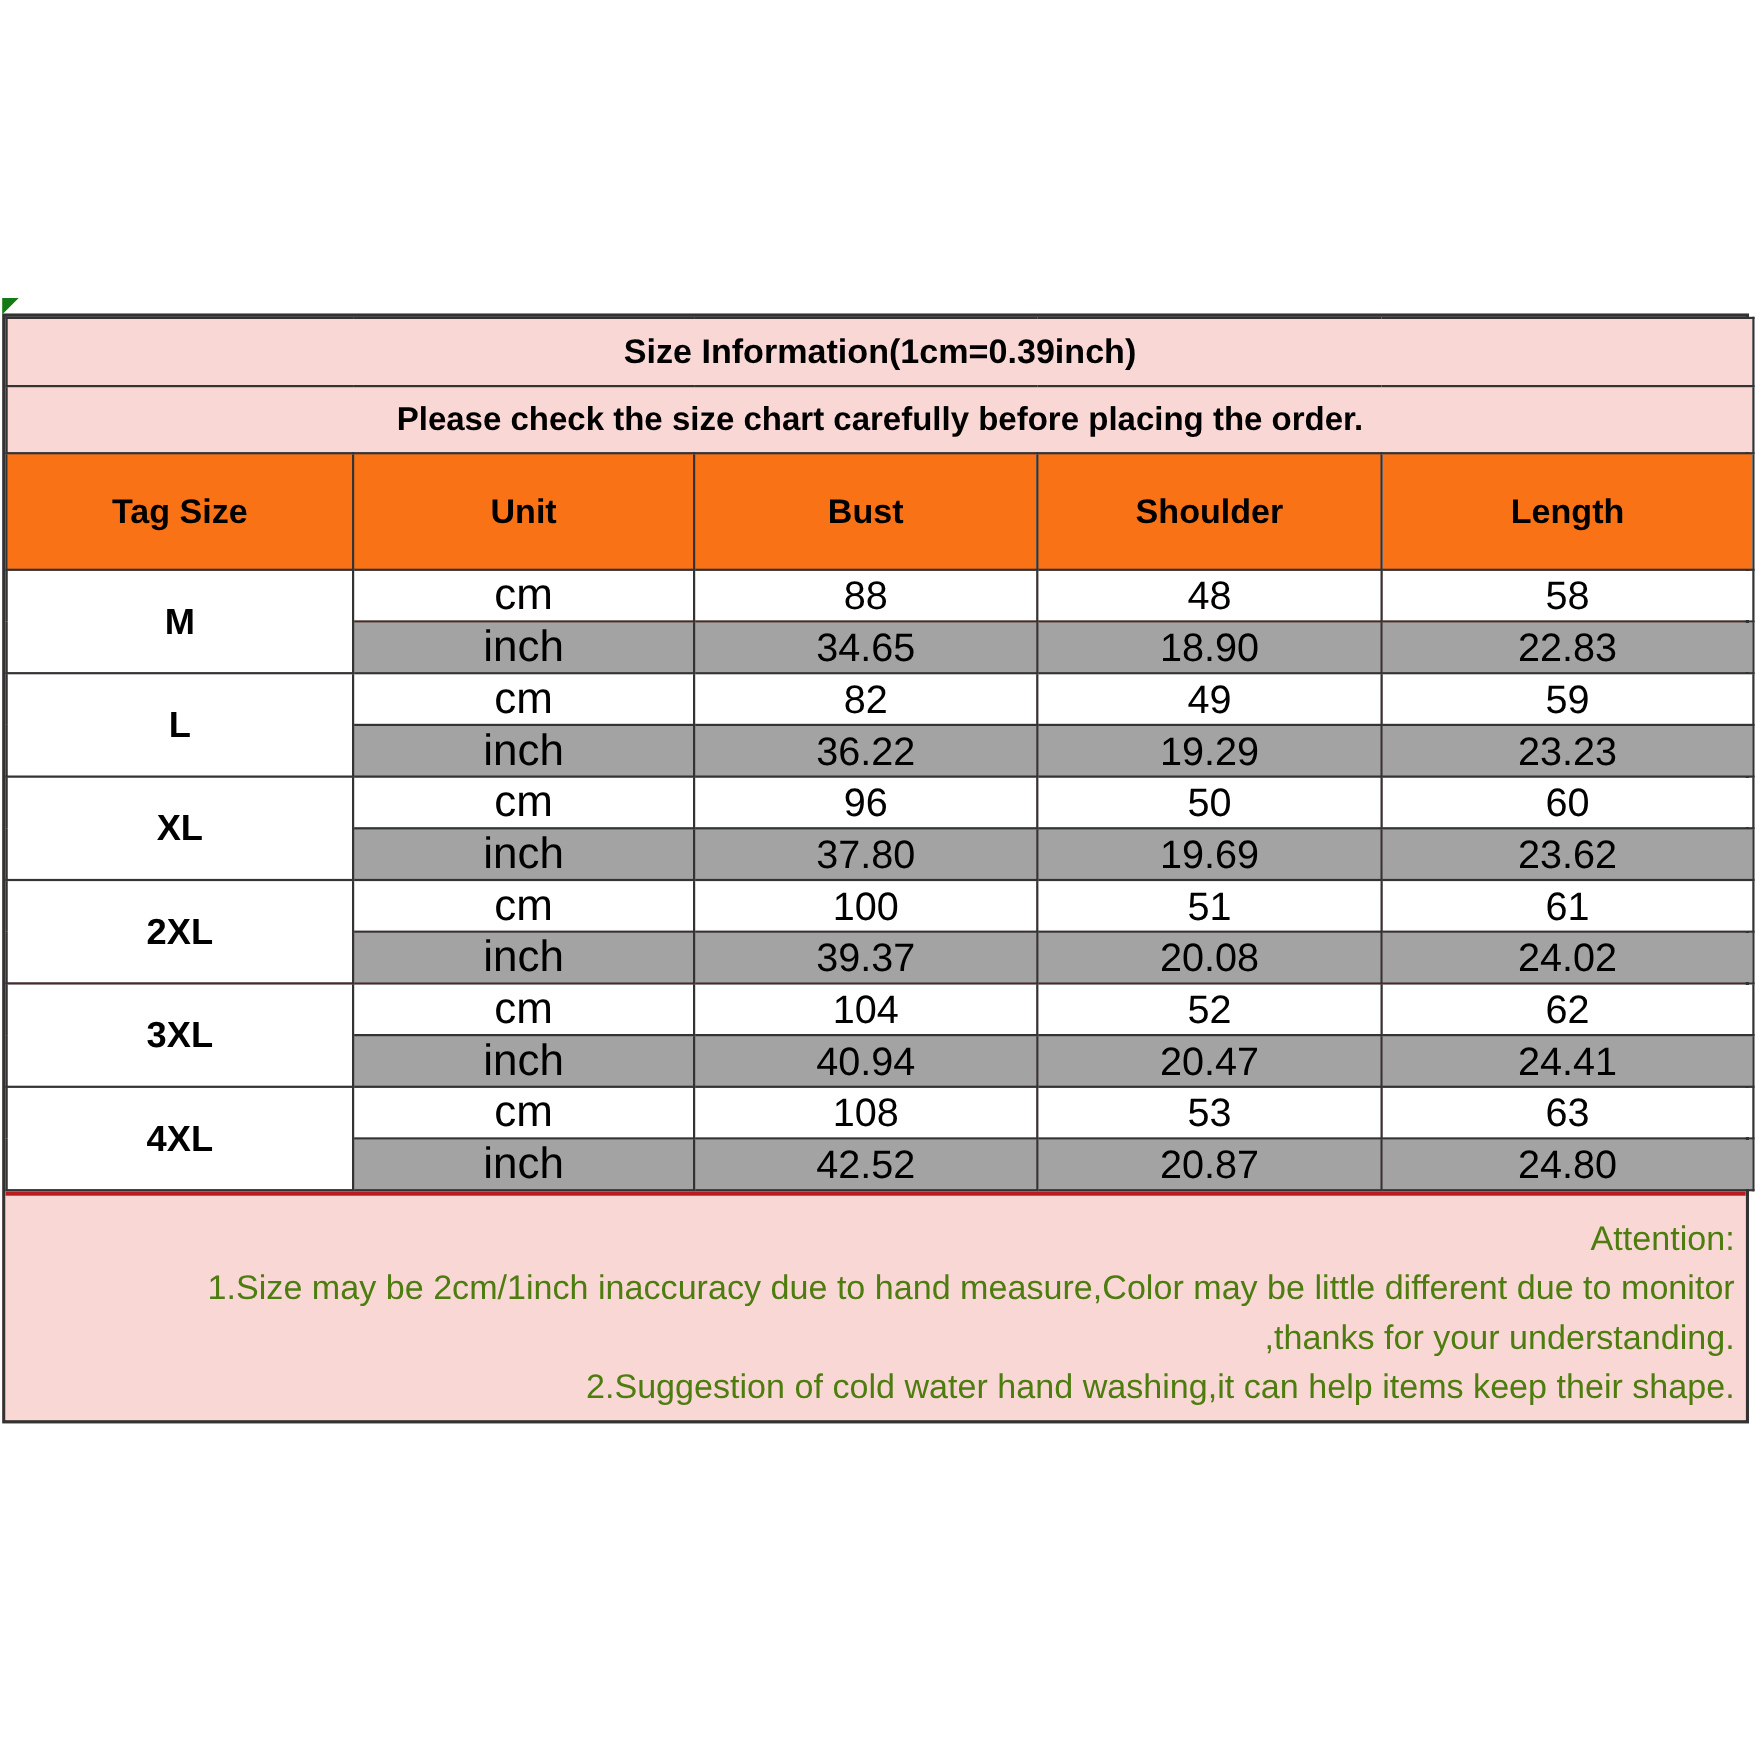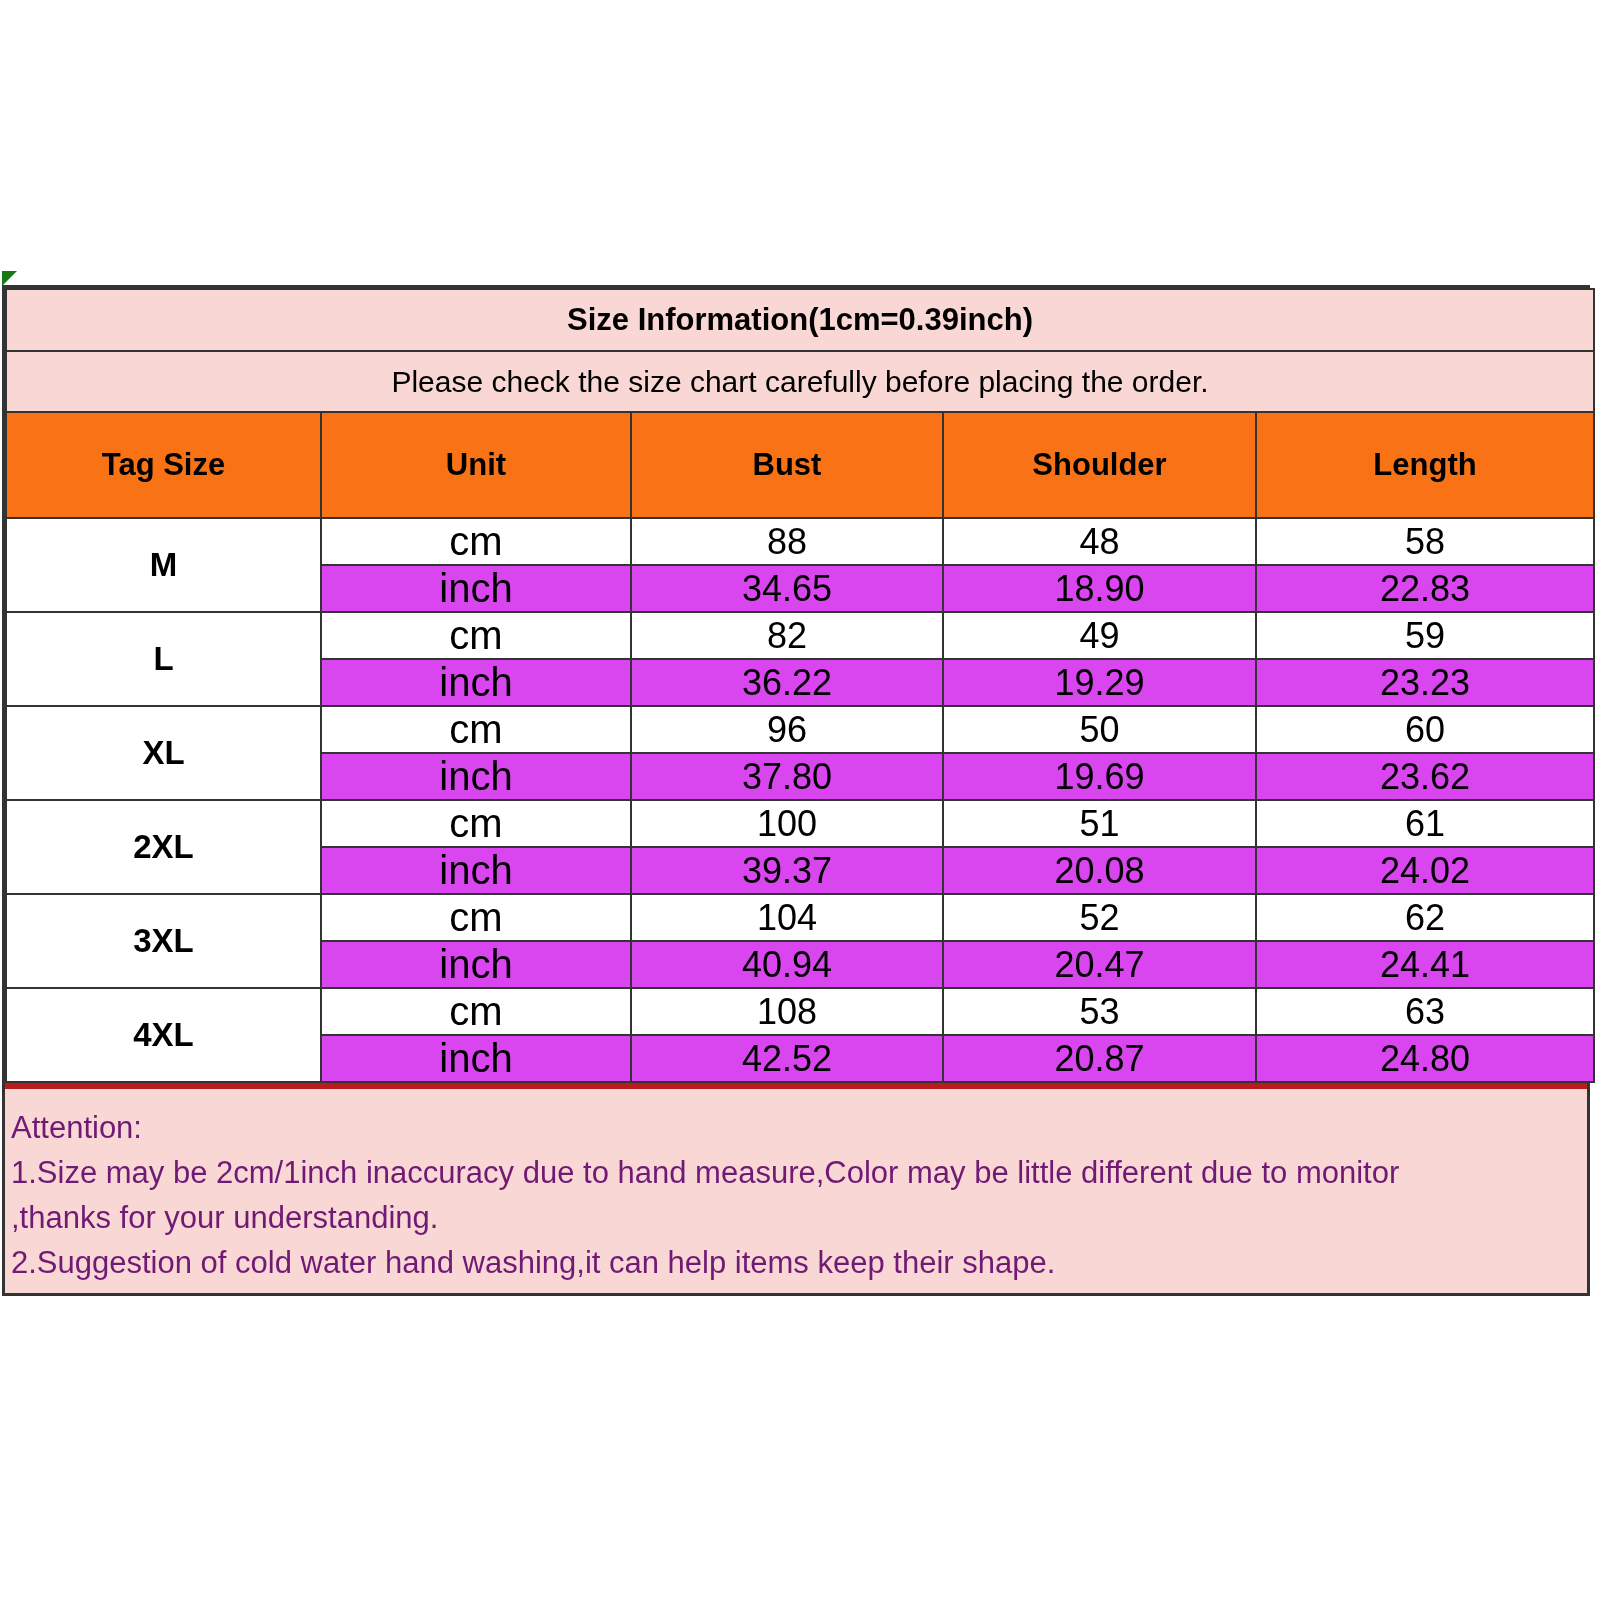--- a/index.html
+++ b/index.html
@@ -48,46 +48,46 @@
   }
   .title-row td {
     height: 60px;
     background: #f8d7d4;
     font-weight: bold;
     font-size: 31px;
   }
   .subtitle-row td {
     height: 59px;
     background: #f8d7d4;
-    font-weight: normal;
+    font-weight: bold;
     font-size: 30px;
   }
   .header-row th {
     height: 104px;
     background: #f97316;
     font-weight: bold;
     font-size: 31px;
   }
   .cm-row td { height: 45px; background: #ffffff; }
-  .inch-row td { height: 45px; background: #d946ef; }
+  .inch-row td { height: 45px; background: #a3a3a3; }
   td.tag-cell {
     background: #ffffff;
     font-weight: bold;
     font-size: 33px;
   }
   td.unit-cell { font-size: 40px; font-weight: normal; }
   td.value-cell { font-size: 36px; font-weight: normal; }
   .attention {
     background: #f8d7d4;
-    border-top: 6px solid #b91c1c;
+    border-top: 4px solid #b91c1c;
     padding: 16px 10px 8px 6px;
     font-size: 31px;
     line-height: 45px;
-    color: #701a75;
-    text-align: left;
+    color: #4d7c0f;
+    text-align: right;
   }
 </style>
 </head>
 <body>
 
 <div class="canvas">
 
   <div class="corner-marker"></div>
 
   <div class="sheet">

